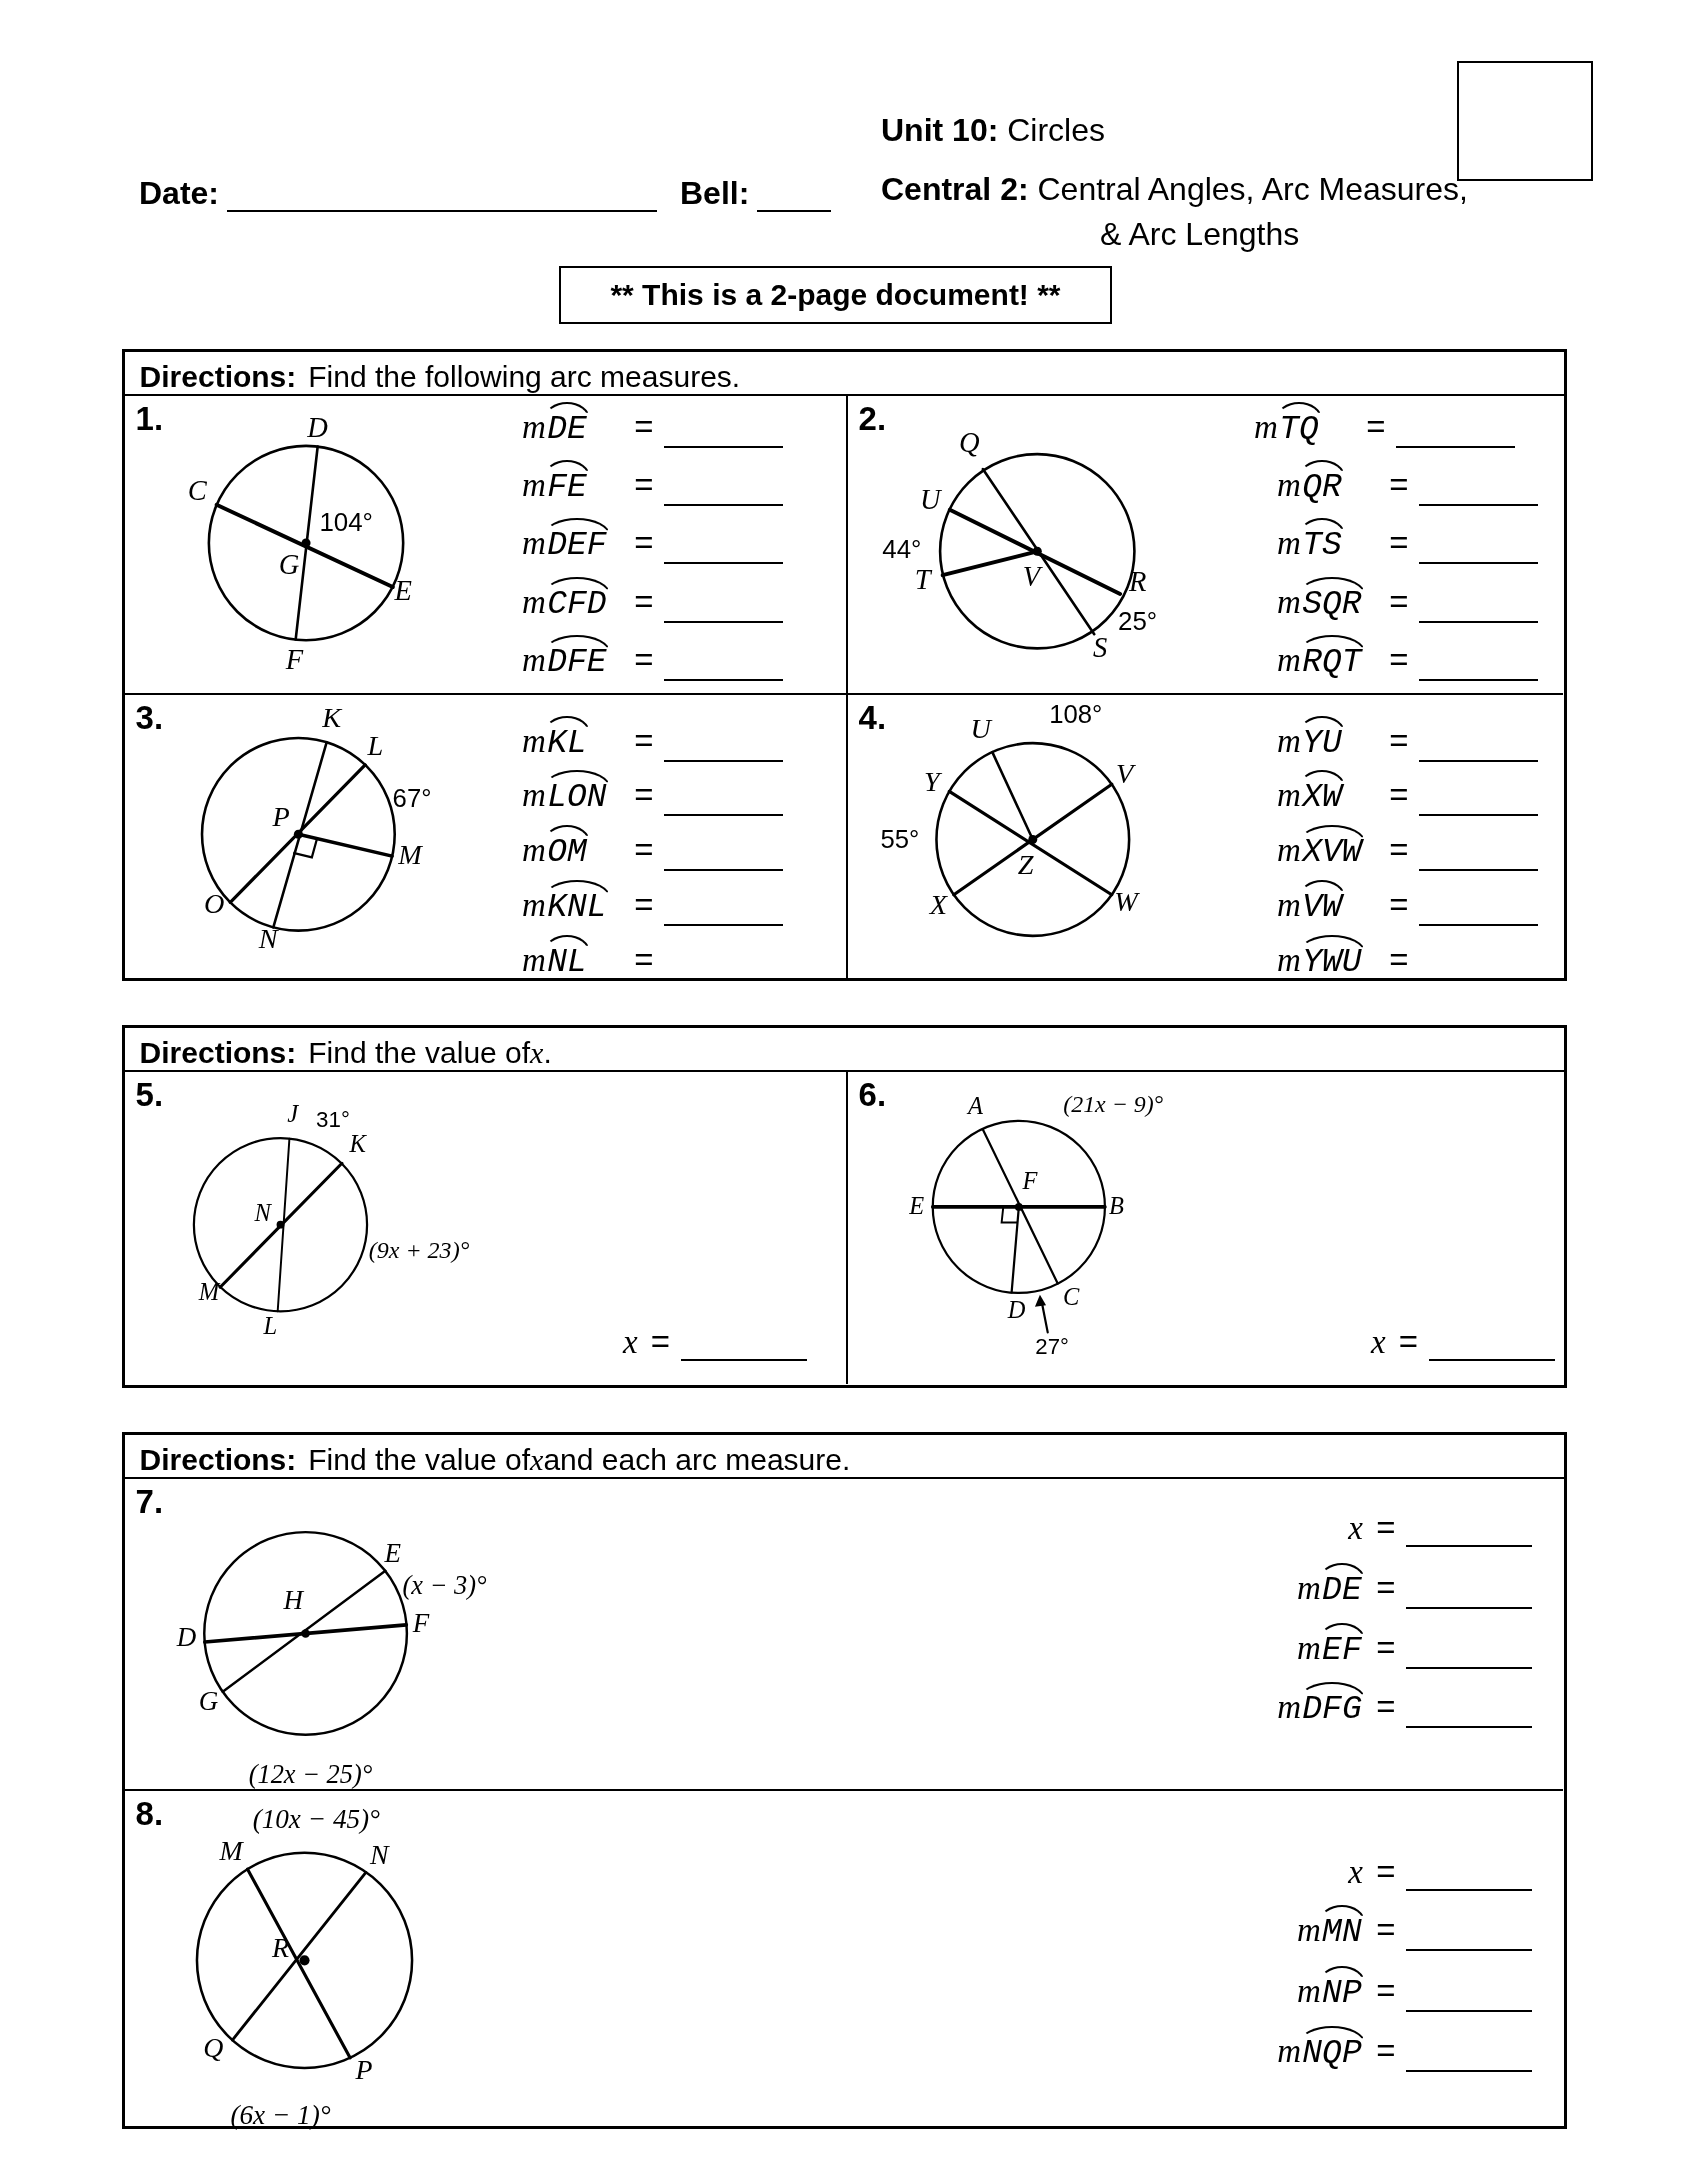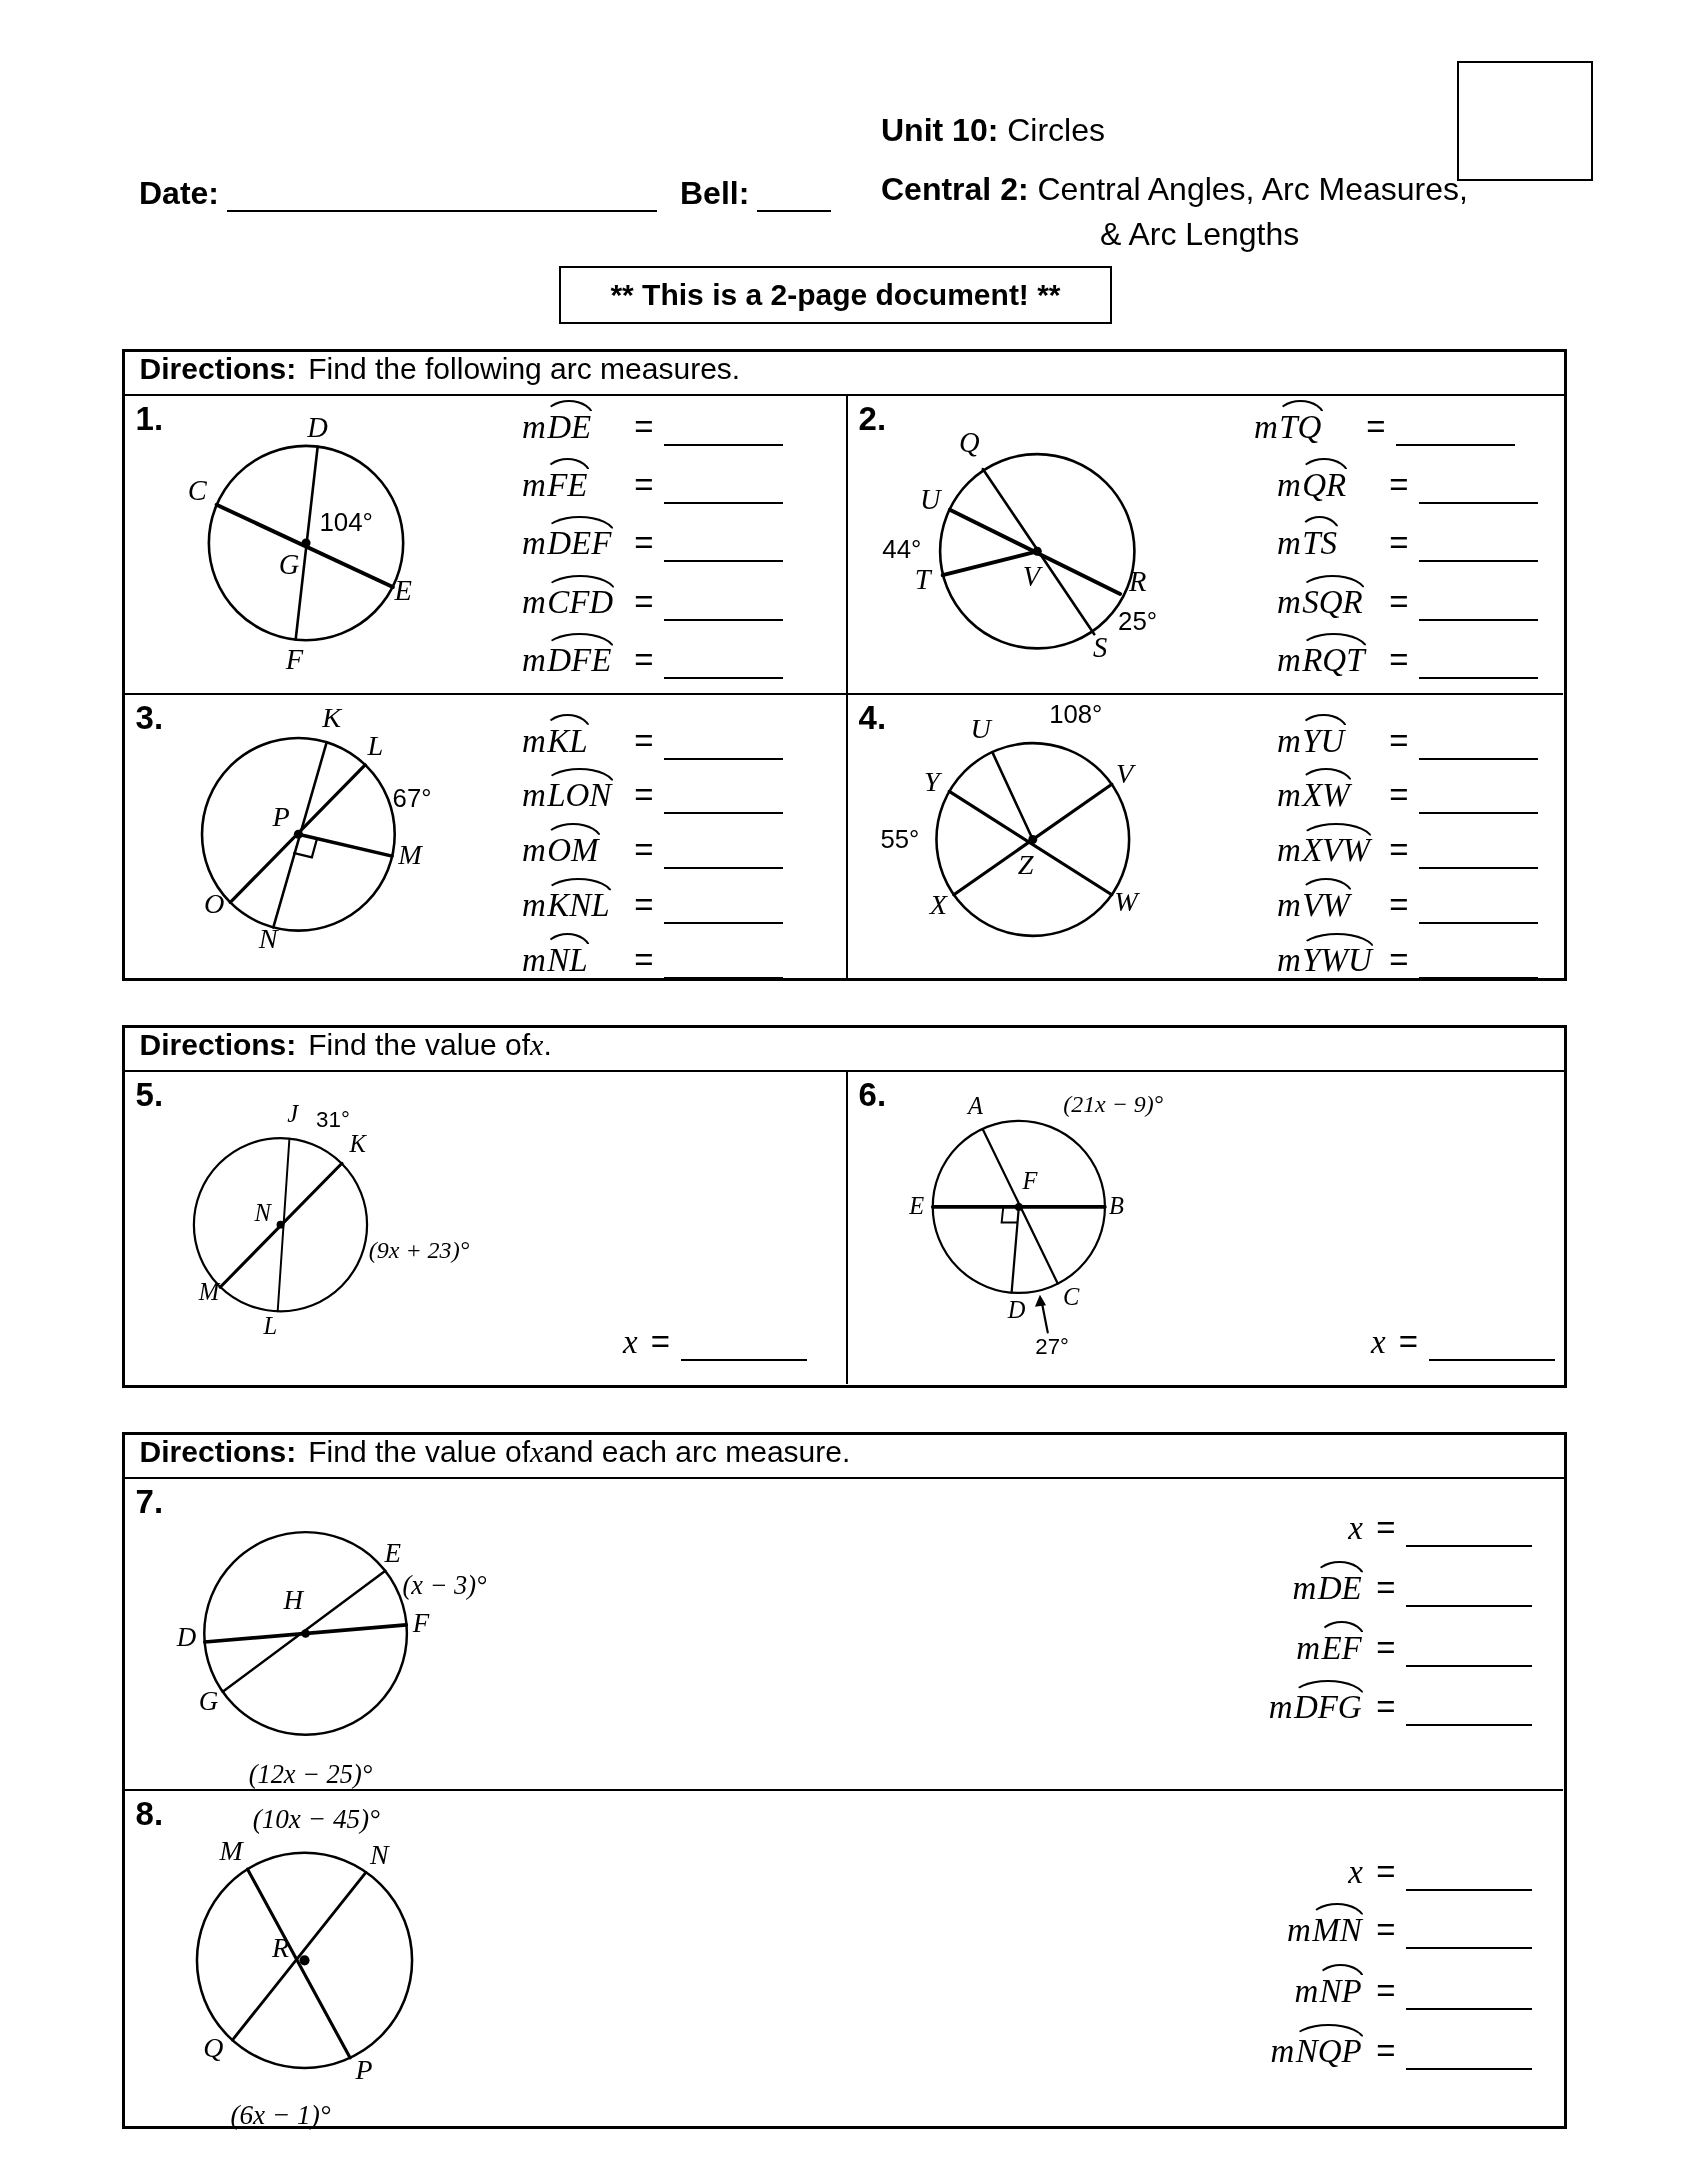--- a/index.html
+++ b/index.html
@@ -5,36 +5,36 @@
   html,body{margin:0;padding:0;background:#888;}
   .page{position:relative;width:1687px;height:2183px;background:#fff;font-family:"Liberation Sans",sans-serif;color:#000;overflow:hidden;}
   
   .hrow{position:absolute;font-size:32px;white-space:nowrap;}
   .hlab{font-weight:bold;}
   .hline{display:inline-block;border-bottom:2.6px solid #000;height:30px;margin-left:8px;vertical-align:bottom;}
   .gradebox{position:absolute;border:2.6px solid #000;background:#fff;}
   .banner{position:absolute;border:2.6px solid #000;display:flex;align-items:center;justify-content:center;font-size:30px;font-weight:bold;}
   
   .tbl{position:absolute;border:3.3px solid #000;box-sizing:border-box;}
-  .dir{position:absolute;left:0;top:0;right:0;height:44px;border-bottom:2.6px solid #000;box-sizing:border-box;display:flex;align-items:flex-start;padding-left:14.6px;font-size:30px;}
+  .dir{position:absolute;left:0;top:0;right:0;height:44px;border-bottom:2.6px solid #000;box-sizing:border-box;display:flex;align-items:flex-end;padding-left:14.6px;font-size:30px;}
   .dirlab{font-weight:bold;margin-right:12px;}
   .cell{position:absolute;box-sizing:border-box;}
   .bR{border-right:2.6px solid #000;}
   .bB{border-bottom:2.6px solid #000;}
   .num{position:absolute;left:10.6px;top:4px;font-size:33px;font-weight:bold;}
   
   .ans{position:absolute;font-family:"Liberation Serif",serif;font-size:33px;white-space:nowrap;}
   .lbl{display:inline-block;min-width:99px;}
   .lblr{display:inline-block;width:119px;text-align:right;}
   .mi{font-style:italic;}
   .xi{font-family:"Liberation Serif",serif;font-style:italic;}
   .eq{margin:0 10.6px 0 13.2px;font-family:"Liberation Sans",sans-serif;}
   .blank{display:inline-block;width:119px;height:29px;border-bottom:2.6px solid #000;vertical-align:bottom;}
   .blankx{width:126px;}
-  .arc{position:relative;font-style:italic;display:inline-block;padding:0 1.3px;}
+  .arc{position:relative;font-style:italic;display:inline-block;padding:0 1.3px;font-family:Liberation Mono, monospace;}
   .arc::before{content:"";position:absolute;left:-2px;right:-2px;top:-8.6px;height:13.2px;border:2.6px solid transparent;border-top-color:#000;border-radius:50%/100% 100% 0 0;}
   
   svg{position:absolute;overflow:visible;}
   .c{fill:none;stroke:#000;stroke-width:4;}
   .ln{stroke:#000;stroke-linecap:round;}
   .pt{font:italic 44px "Liberation Serif",serif;fill:#000;}
   .ang{font:40px "Liberation Sans",sans-serif;fill:#000;}
   .expr{font:italic 43px "Liberation Serif",serif;fill:#000;}
   .ra{fill:none;stroke:#000;stroke-width:3.5;}
   .dot{fill:#000;stroke:none;}

